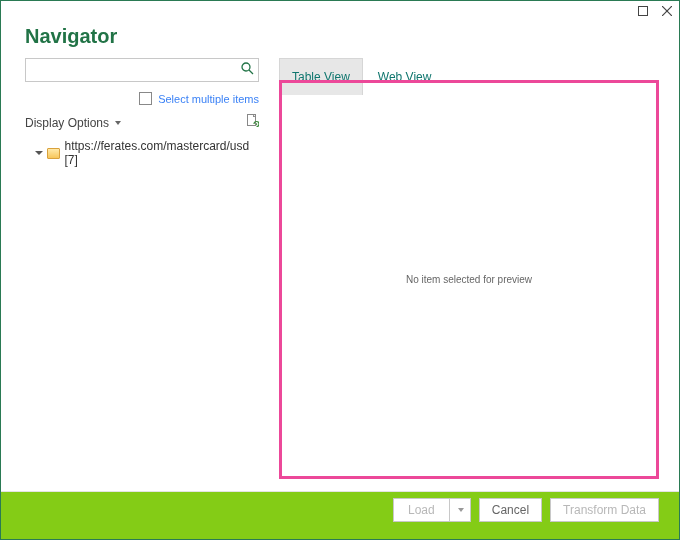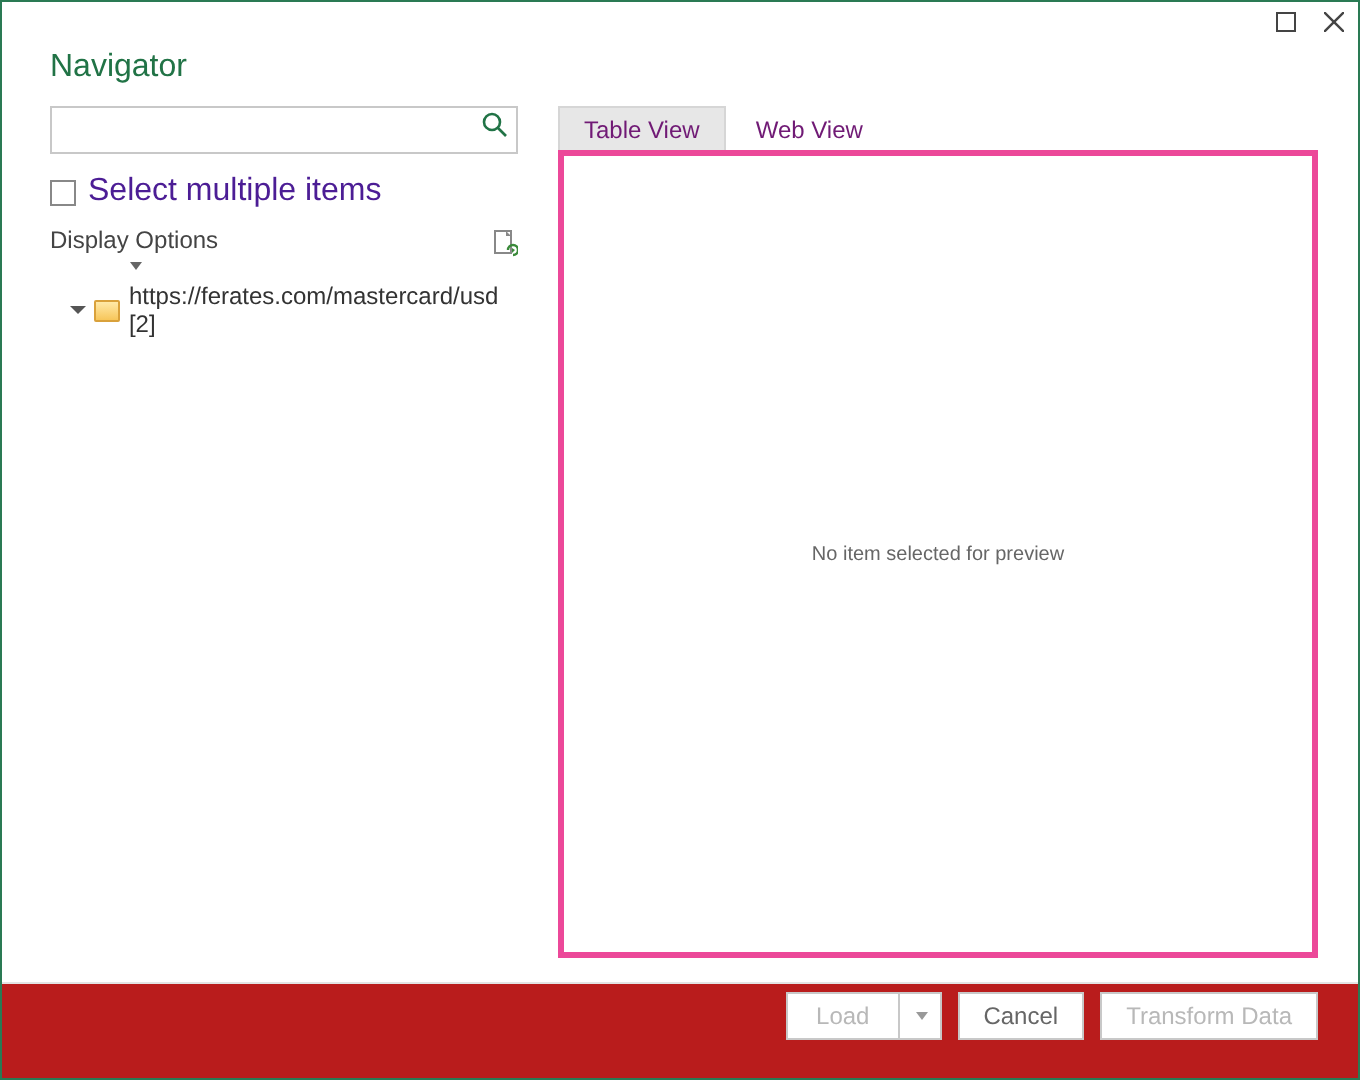--- a/index.html
+++ b/index.html
@@ -9,47 +9,47 @@
     display: flex; flex-direction: column; position: relative;
   }
   .titlebar-controls {
     position: absolute; top: 2px; right: 4px; display: flex; gap: 8px;
   }
   .titlebar-controls .ctl {
     width: 16px; height: 16px; display: flex; align-items: center; justify-content: center;
     color: #444; font-size: 13px; cursor: default;
   }
   .header { padding: 24px 20px 10px 24px; }
-  .title { color: #217346; font-size: 16px; font-weight: 400; }
+  .title { color: #217346; font-size: 20px; font-weight: 700; }
   .body {
     flex: 1; display: flex; padding: 0 20px 12px 24px; gap: 20px; min-height: 0;
   }
   .left { width: 234px; display: flex; flex-direction: column; }
   .search-wrap {
     position: relative; border: 1px solid #c8c8c8; height: 24px; background: #fff;
   }
   .search-input {
     width: 100%; height: 100%; border: none; outline: none; padding: 0 24px 0 6px; font-size: 12px;
   }
   .search-icon {
     position: absolute; right: 4px; top: 50%; transform: translateY(-50%);
     color: #217346;
   }
   .checkbox-row {
-    display: flex; align-items: center; gap: 6px; margin-top: 10px; font-size: 16px;
-    color: #4c1d95; cursor: default;
+    display: flex; align-items: center; gap: 6px; margin-top: 10px; font-size: 11px;
+    color: #3b82f6; cursor: default; justify-content: flex-end;
   }
   .checkbox {
     width: 13px; height: 13px; border: 1px solid #888; background: #fff;
   }
   .options-row {
     display: flex; align-items: center; justify-content: space-between; margin-top: 8px;
   }
   .display-options {
-    display: flex; align-items: center; gap: 4px; font-size: 12px; color: #444; cursor: default; flex-direction: column;
+    display: flex; align-items: center; gap: 4px; font-size: 12px; color: #444; cursor: default;
   }
   .chev-down {
     width: 0; height: 0; border-left: 3px solid transparent; border-right: 3px solid transparent;
     border-top: 4px solid #666; margin-left: 2px;
   }
   .refresh-icon { color: #555; cursor: default; }
   .tree { margin-top: 10px; font-size: 12px; color: #333; }
   .tree-row {
     display: flex; align-items: center; height: 20px; gap: 4px; cursor: default;
     padding: 0 2px;
@@ -69,33 +69,33 @@
       linear-gradient(#6a8db3,#6a8db3) 8px 0/1px 100% no-repeat,
       #eaf1f8;
   }
   .indent1 { padding-left: 8px; }
   .indent2 { padding-left: 28px; }
   .right {
     flex: 1; display: flex; flex-direction: column; min-width: 0;
   }
   .tabs { display: flex; height: 22px; font-size: 12px; }
   .tab {
-    padding: 3px 12px; color: #701a75; cursor: default; border: 1px solid transparent;
+    padding: 18px 12px; color: #0f766e; cursor: default; border: 1px solid transparent;
     border-bottom: none; margin-right: 2px; display: flex; align-items: center;
   }
   .tab.active {
     background: #e7e7e7; border-color: #d6d6d6;
   }
   .preview {
     flex: 1; border: 3px solid #ec4899; display: flex; align-items: center;
     justify-content: center; color: #666; font-size: 10px;
   }
   .footer {
-    height: 48px; border-top: 1px solid #e3e3e3; background: #b91c1c;
-    display: flex; align-items: flex-start; justify-content: flex-end; padding: 4px 20px; gap: 8px;
+    height: 48px; border-top: 1px solid #e3e3e3; background: #84cc16;
+    display: flex; align-items: flex-end; justify-content: flex-end; padding: 17px 20px; gap: 8px;
   }
   .btn {
     height: 24px; border: 1px solid #c8c8c8; background: #fff; font-size: 12px;
     color: #666; padding: 0 12px; display: flex; align-items: center; cursor: default;
   }
   .btn.disabled { color: #b8b8b8; }
   .btn-split { display: flex; }
   .btn-split .main { border-right: none; padding: 0 14px; }
   .btn-split .drop { padding: 0 6px; }
   .btn-split .drop .chev-down { border-top-color: #999; }
@@ -154,21 +154,21 @@
             <path d="M9 11 A2.5 2.5 0 1 1 11.5 13.5" fill="none" stroke="#3a8a3a" stroke-width="1.2"></path>
             <path d="M11 10 L12.5 11 L11 12.5 Z" fill="#3a8a3a"></path>
           </svg>
         </span>
       </div>
 
       <div class="tree">
         <div class="tree-row indent1">
           <span class="chev-right-open"></span>
           <span class="folder-icon"></span>
-          <span>https://ferates.com/mastercard/usd [2]</span>
+          <span>https://ferates.com/mastercard/usd [7]</span>
         </div>
       </div>
 
     </div>
 
     <div class="right">
       <div class="tabs">
         <div class="tab active">
           <span>Table View</span>
         </div>

